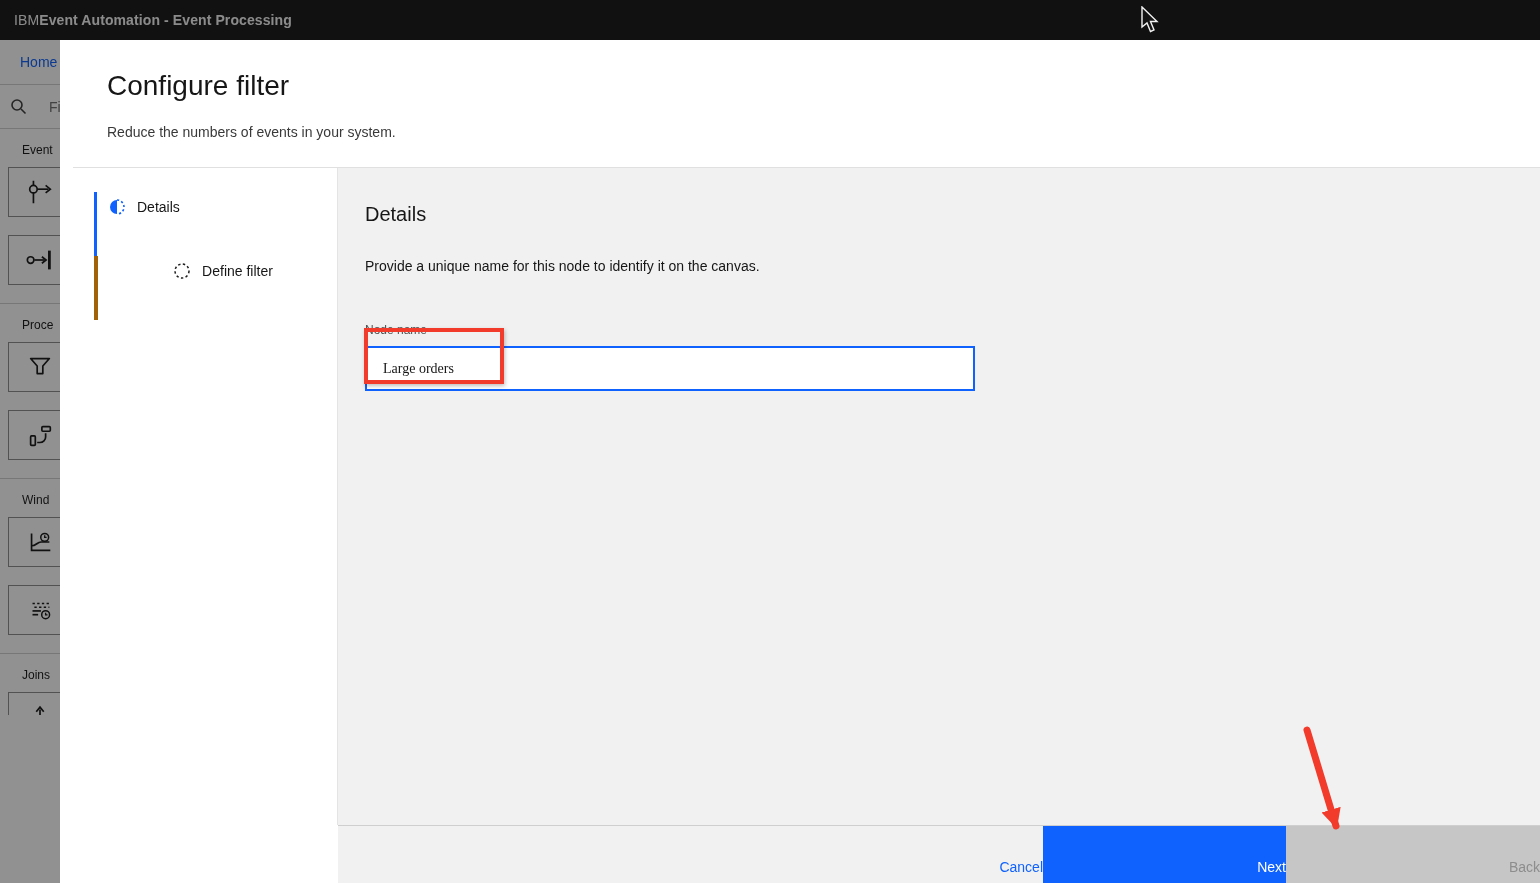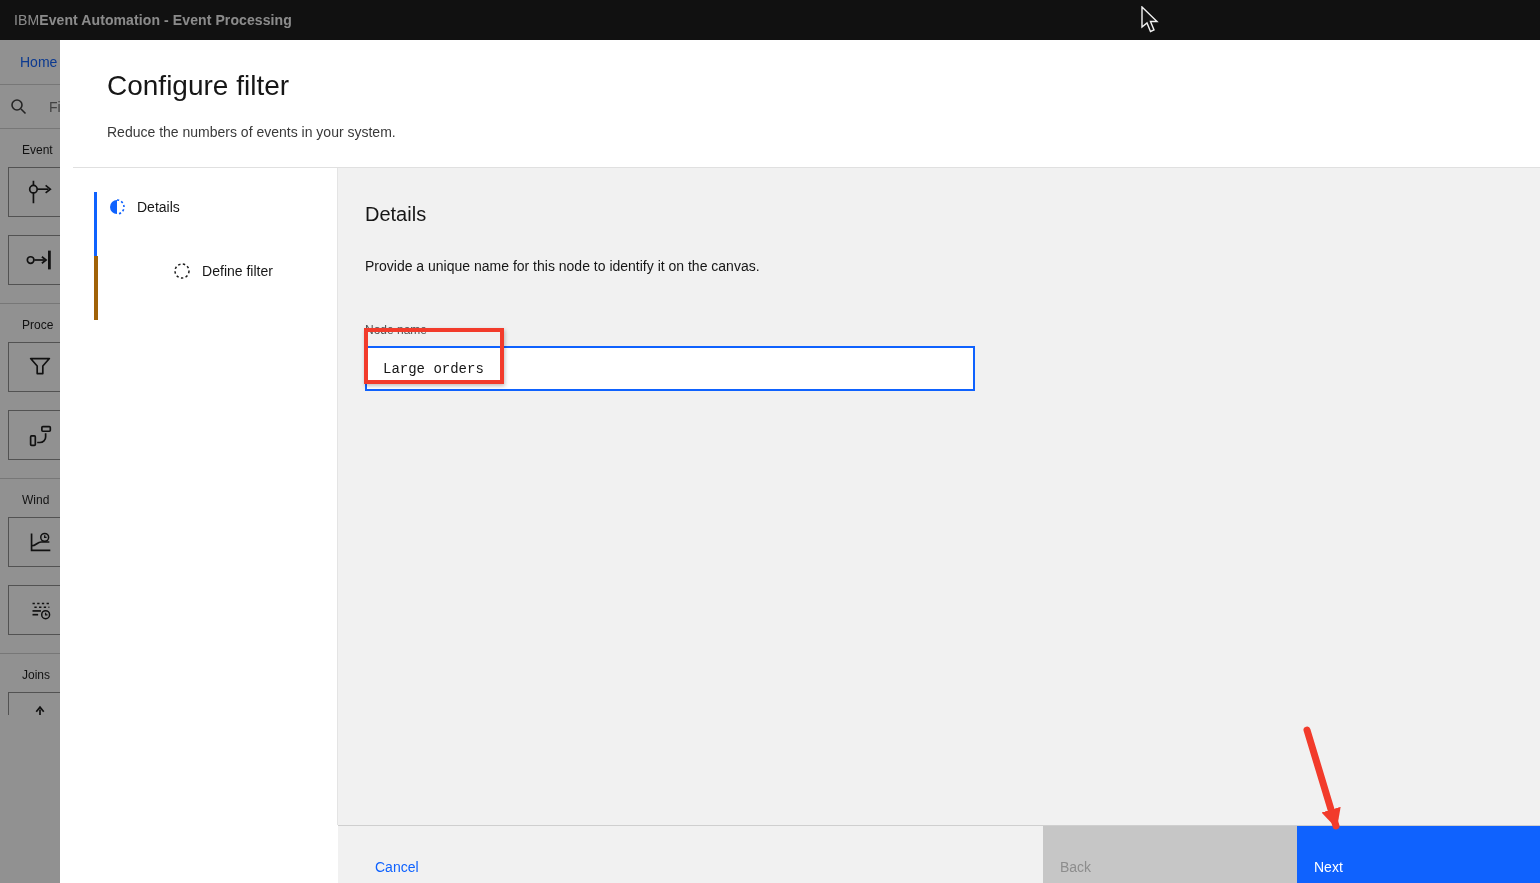--- a/index.html
+++ b/index.html
@@ -37,26 +37,26 @@
   .step { height:64px; padding:7px 0 0 12px; display:flex; align-items:flex-start; }
   .step.current { border-left:3px solid #0f62fe; }
   .step.incomplete { border-left:4px solid #a16207;justify-content:center; }
   .step .lbl { font-size:14px; color:#161616; margin-left:12px; line-height:16px; }
 
   .content { flex:1 1 auto; background:#f1f1f1; padding:35px 0 0 27px; position:relative; }
   .c-heading { font-size:20px; font-weight:400; color:#161616; }
   .c-desc { font-size:14px; color:#161616; margin-top:32px; }
   .field { margin-top:49px; }
   .field label { display:block; font-size:12px; color:#525252; margin-bottom:9px; }
-  .text-input { width:610px; height:45px; border:2px solid #0f62fe; background:#fff; font-family:Liberation Mono, monospace; font-size:14px; color:#161616; padding:0 16px; outline:none; }
+  .text-input { width:610px; height:45px; border:2px solid #0f62fe; background:#fff; font-family:Liberation Serif, serif; font-size:14px; color:#161616; padding:0 16px; outline:none; }
 
   .m-footer { flex:0 0 58px; display:flex; }
   .f-left { flex:0 0 278px; background:#fff; }
   .f-main { flex:1 1 auto; background:#f1f1f1; border-top:1px solid #cfcfcf; display:flex; }
-  .btn { border:none; font-family:"Liberation Sans",sans-serif; font-size:14px; text-align:left; padding:24px 0 0 17px; cursor:pointer; }
+  .btn { border:none; font-family:"Liberation Sans",sans-serif; font-size:14px; text-align:right; padding:24px 0 0 17px; cursor:pointer; }
   .btn-cancel { background:transparent; color:#0f62fe; margin-left:37px; padding-left:0; flex:1 1 auto; }
   .btn-back { flex:0 0 254px; background:#c6c6c6; color:#8d8d8d; cursor:default; }
   .btn-next { flex:0 0 243px; background:#0f62fe; color:#ffffff; }
 
   
   .red-box { position:absolute; left:364px; top:328px; width:140px; height:56px; border:4px solid #f23b2b; box-shadow:1px 2px 4px rgba(0,0,0,.25); z-index:40; pointer-events:none; }
   .red-arrow { position:absolute; left:1295px; top:722px; z-index:45; pointer-events:none; }
   .cursor { position:absolute; left:1140px; top:6px; z-index:60; pointer-events:none; }
 </style>
 </head>
@@ -178,22 +178,22 @@
         <label>Node name</label>
         <input class="text-input" type="text" value="Large orders" style="">
       </div>
     </div>
   </div>
 
   <div class="m-footer">
     <div class="f-left"></div>
     <div class="f-main">
       <button class="btn btn-cancel">Cancel</button>
+      <button class="btn btn-next">Next</button>
       <button class="btn btn-back" disabled="">Back</button>
-      <button class="btn btn-next">Next</button>
     </div>
   </div>
 </div>
 
 <div class="red-box"></div>
 
 <svg class="red-arrow" width="55" height="118" viewBox="0 0 55 118">
   <defs>
     <marker id="ah" orient="auto" markerUnits="userSpaceOnUse" markerWidth="24" markerHeight="22" refX="17" refY="10">
       <path d="M0,0 L20,10 L0,20 Z" fill="#f23b2b"></path>

